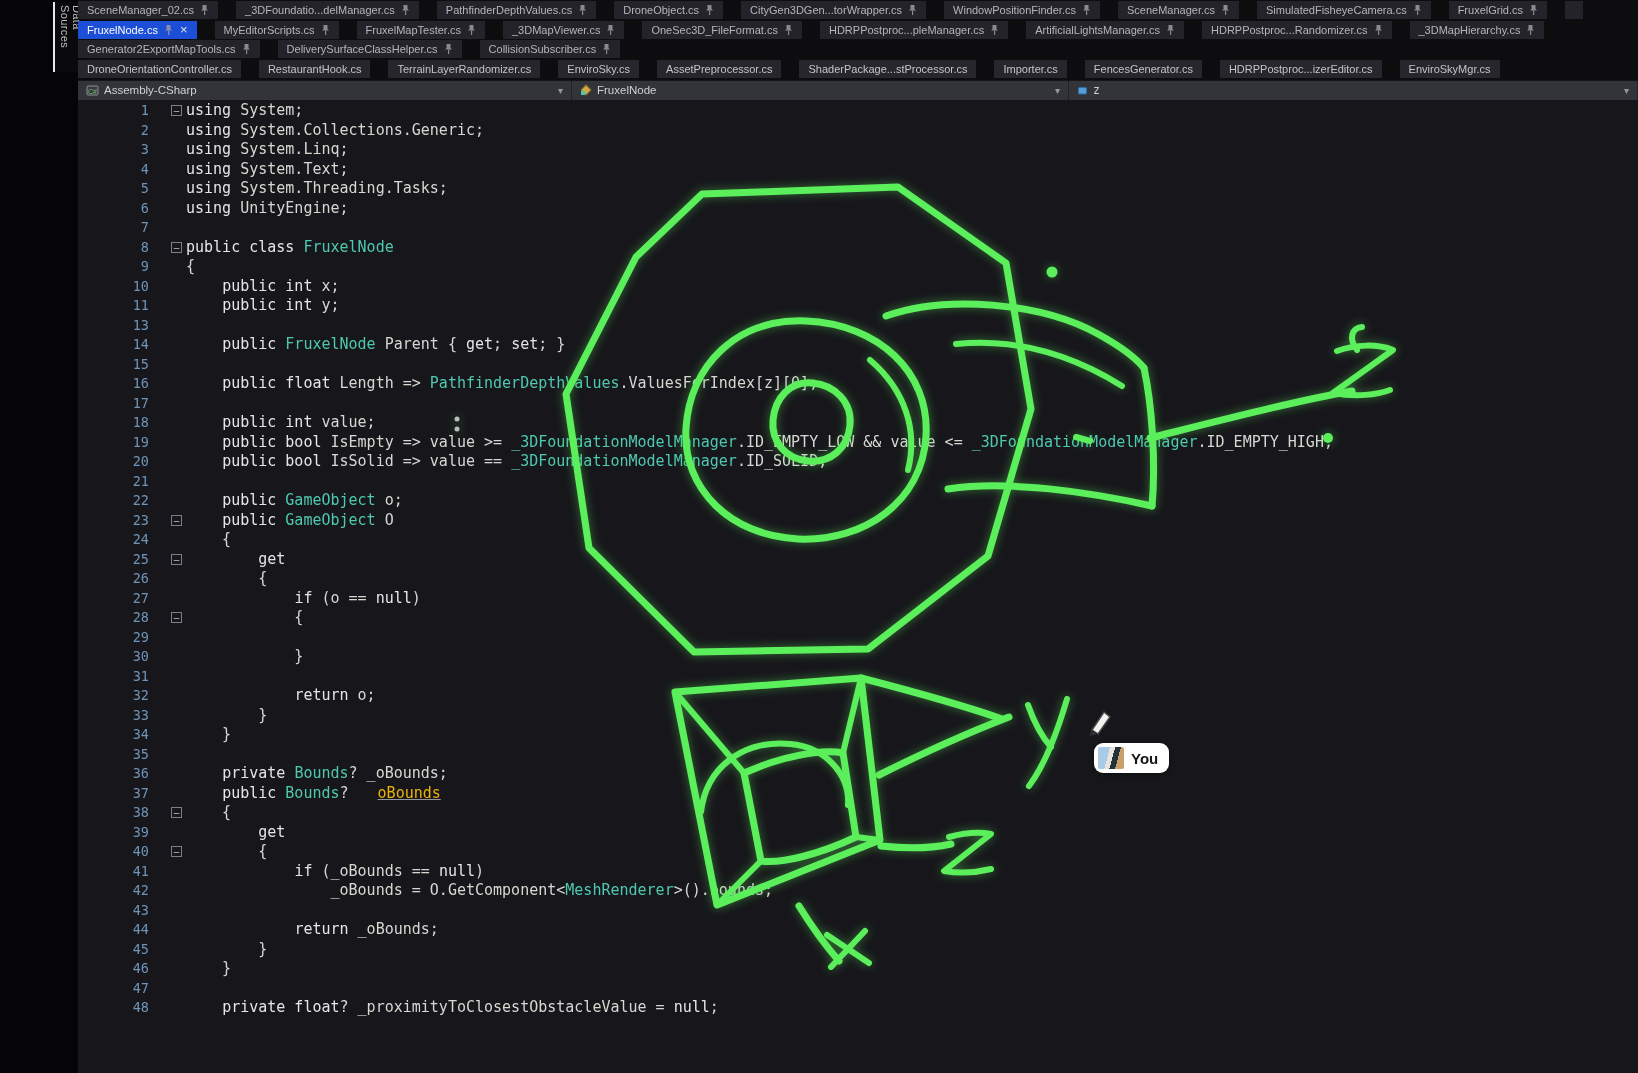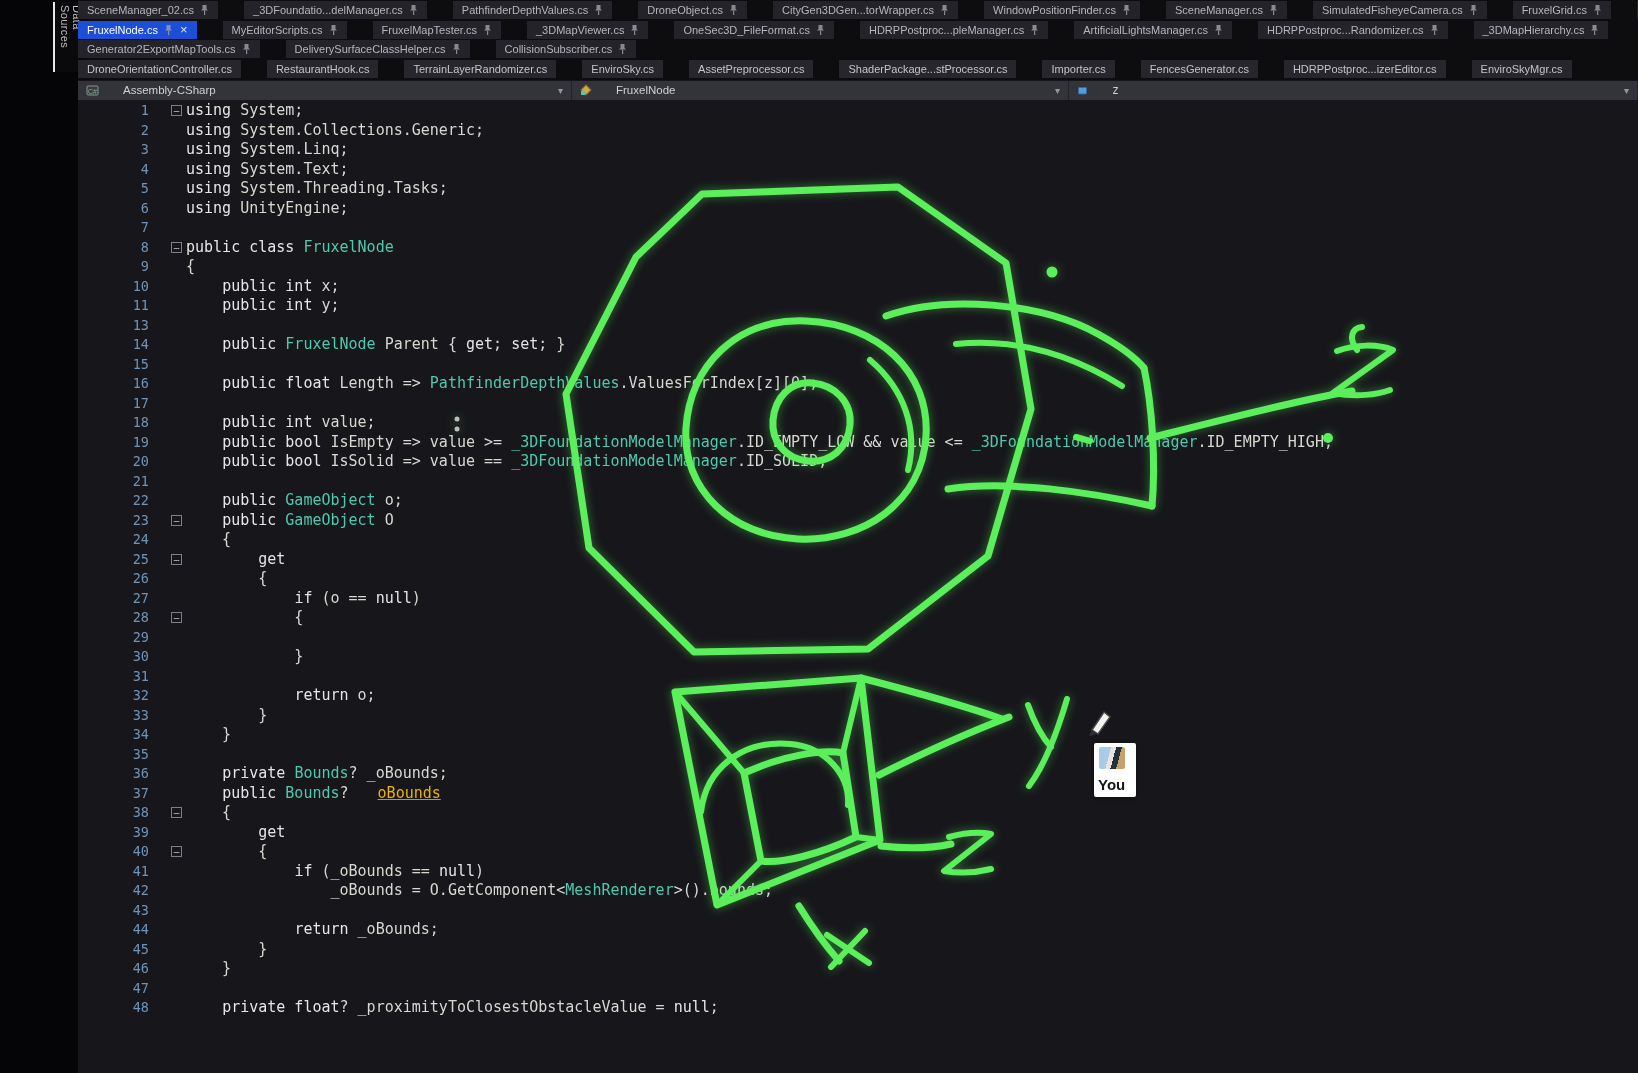--- a/index.html
+++ b/index.html
@@ -14,32 +14,32 @@
   .left-rail { position:absolute; left:0; top:0; width:78px; height:100%; background:#050507; z-index:5; }
   .vertical-tab {
     position:absolute; left:53px; top:2px; height:70px;
     writing-mode:vertical-rl; font-size:11px; color:#bfbfc4;
     border-left:2px solid #e8e8e8; padding:3px 2px 3px 4px; letter-spacing:.4px;
     background:#0a0a0c;
   }
 
   
   .top-area { position:absolute; left:78px; top:0; right:0; z-index:6; padding-top:1px; }
-  .tab-row { display:flex; align-items:stretch; height:18px; margin-bottom:1.5px; gap:26px; }
+  .tab-row { display:flex; align-items:stretch; height:18px; margin-bottom:1.5px; gap:18px; }
   .tab {
     display:flex; align-items:center; gap:6px; padding:0 9px;
     background:#232329; color:#b5b5bc; font-size:11px; white-space:nowrap; cursor:default;
   }
   .tab-row.unpinned .tab { background:#26262c; color:#c3c3c9; }
   .tab.active { background:#1d4ed8; color:#ffffff; }
   .pin-icon { display:flex; align-items:center; opacity:.85; }
   .close-btn { font-size:13px; line-height:13px; color:#e2e2e6; margin-left:1px; }
 
   .navbar { display:flex; height:20px; background:#33333a; border-top:1px solid #15151a; margin-top:2px; }
-  .combo { display:flex; align-items:center; gap:24px; padding:0 8px; border-right:1px solid #22222a; color:#cfcfd6; font-size:11.5px; }
+  .combo { display:flex; align-items:center; gap:5px; padding:0 8px; border-right:1px solid #22222a; color:#cfcfd6; font-size:11.5px; }
   .combo-project { width:494px; }
   .combo-type { width:497px; }
   .combo-member { flex:1; }
   .combo .arrow { margin-left:auto; color:#96969e; font-size:10px; }
   .mono { font-family:"DejaVu Sans Mono","Liberation Mono",monospace; }
   .ic { display:flex; align-items:center; }
 
   
   .editor {
     position:absolute; left:78px; top:97px; right:0; bottom:0;
@@ -71,23 +71,22 @@
   
   .annotation { position:absolute; left:0; top:0; width:1638px; height:1073px; pointer-events:none; z-index:40;
     filter:drop-shadow(0 0 5px rgba(92,239,92,.45)); }
   .ink { stroke:#5cef5c; stroke-width:7; fill:none; stroke-linecap:round; stroke-linejoin:round; }
   .ink-thin { stroke:#5cef5c; stroke-width:6; fill:none; stroke-linecap:round; stroke-linejoin:round; }
 
   .pencil-cursor { position:absolute; left:1085px; top:706px; z-index:50; }
   .you-label {
     position:absolute; left:1094px; top:743px; z-index:50;
     display:flex; align-items:center; gap:7px;
-    background:#ffffff; border-radius:2px; padding:4px 11px 4px 4px;
+    background:#ffffff; border-radius:9px; padding:4px 11px 4px 4px;
     box-shadow:0 1px 4px rgba(0,0,0,.45);
-    flex-direction:column;
   }
   .avatar {
     width:26px; height:22px; border-radius:2px;
     background:linear-gradient(105deg,#a9cbe8 0%,#a9cbe8 38%,#e8e4da 38%,#e8e4da 54%,#23313c 54%,#23313c 72%,#c8a06a 72%);
   }
   .you-text { font-size:15px; font-weight:bold; color:#161616; }
 </style>
 </head>
 <body>
 

